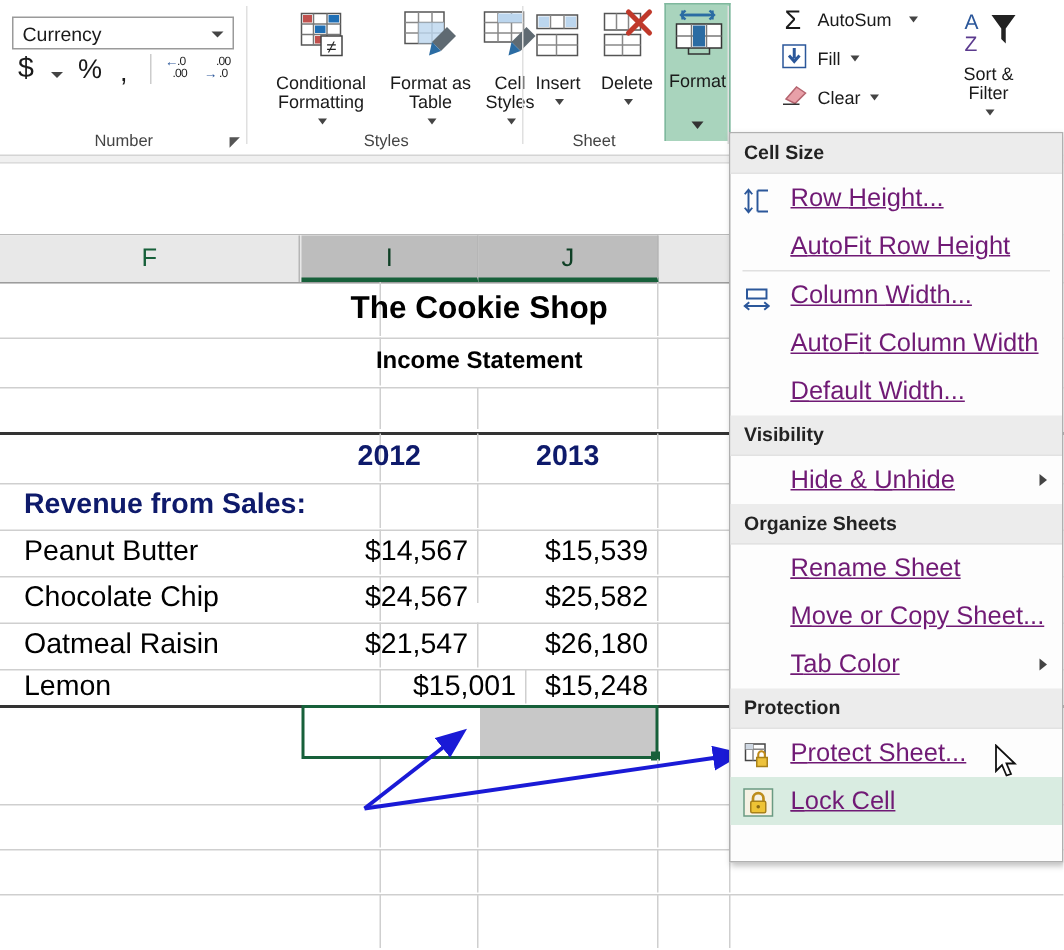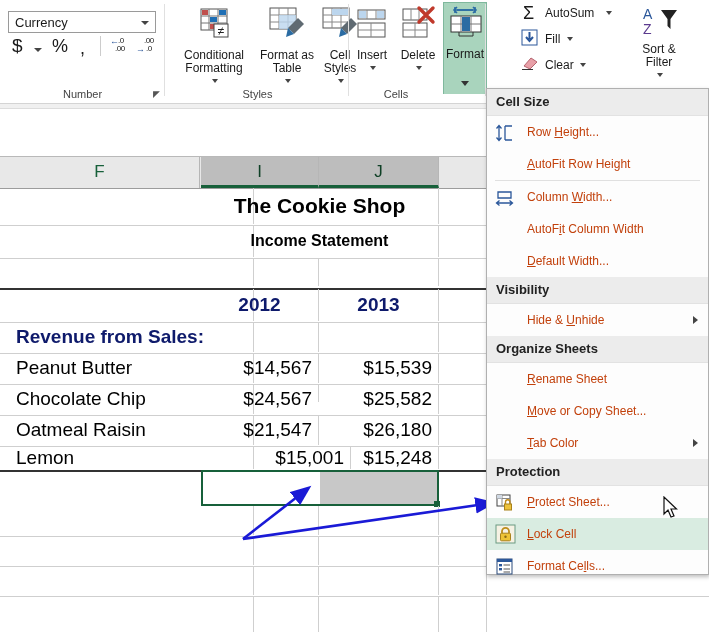--- a/index.html
+++ b/index.html
@@ -117,21 +117,21 @@
     background:#fdfdfd;border:1px solid #b0b0b0;box-sizing:border-box;
     box-shadow:1px 2px 4px rgba(0,0,0,.25);
   }
   .mhead{
     height:26px;line-height:26px;background:#ececec;
     font-size:13px;font-weight:bold;color:#222;padding-left:9px;
     border-bottom:1px solid #e2e2e2;
   }
   .mitem{
     position:relative;height:32px;line-height:32px;
-    font-size:12px;color:#c2410c;padding-left:40px;cursor:default;
+    font-size:17px;color:#701a75;padding-left:40px;cursor:default;text-decoration:underline;
   }
   .mitem.hl{background:#d9ece1;}
   .mitem .arrow{position:absolute;right:10px;top:12px;width:0;height:0;
     border-top:4px solid transparent;border-bottom:4px solid transparent;border-left:5px solid #444;}
   .mico{position:absolute;left:8px;top:6px;width:22px;height:20px;}
   .msep{height:1px;background:#e0e0e0;margin:0 8px;}
   .acc{text-decoration:underline;}
 
   #cursor{position:absolute;left:663px;top:496px;width:16px;height:24px;}
 </style>
@@ -263,21 +263,21 @@
           <line x1="7" y1="21" x2="37" y2="21" stroke="#777"></line>
           <line x1="17" y1="13" x2="17" y2="29" stroke="#777"></line>
             <line x1="27" y1="13" x2="27" y2="29" stroke="#777"></line>
           <rect x="18" y="14" width="8" height="14" fill="#2b6ca3"></rect>
           <path d="M15 29 v4 h14 v-4" fill="none" stroke="#333"></path>
         </svg>
       </div>
       <span class="bb-lbl">Format</span>
       <span class="sub-caret"></span>
     </div>
-    <div class="glabel" style="left:0;width:92px;">Cells</div>
+    <div class="glabel" style="left:0;width:92px;">Sheet</div>
     <div class="vsep" style="left:135px;"></div>
   </div>
 
   <div class="rgroup" id="grp-edit">
     <div class="smbtn" id="sb-autosum">
       <span style="position:absolute;left:-22px;top:-3px;font-size:18px;">Σ</span>
       <span>AutoSum</span>
       <span class="dncaret" style="margin-left:8px;"></span>
     </div>
     <div class="smbtn" id="sb-fill">
@@ -506,31 +506,17 @@
       <svg width="21" height="20" viewBox="0 0 21 20">
         <rect x="1" y="1" width="19" height="18" fill="#f6f2e4" stroke="#6b9a82"></rect>
         <path d="M7 9.5 v-2.2 a3.5 3.5 0 0 1 7 0 v2.2" fill="none" stroke="#bd8d1c" stroke-width="1.8"></path>
         <rect x="5.5" y="9.2" width="10" height="7.6" rx="1" fill="#eec335" stroke="#a8811a"></rect>
         <circle cx="10.5" cy="12.8" r="1.2" fill="#8a6a14"></circle>
       </svg>
     </span>
     <span><span class="acc">L</span>ock Cell</span>
   </div>
 
-  <div class="mitem">
-    <span class="mico">
-      <svg width="20" height="19" viewBox="0 0 20 19">
-        <rect x="2" y="2" width="15" height="15" fill="#fff" stroke="#2b4a7a"></rect>
-        <rect x="2" y="2" width="15" height="3" fill="#2b579a"></rect>
-        <rect x="4" y="7" width="3" height="2.4" fill="#2b579a"></rect>
-        <rect x="4" y="11" width="3" height="2.4" fill="#2b579a"></rect>
-        <line x1="8.5" y1="8" x2="15" y2="8" stroke="#555"></line>
-        <line x1="8.5" y1="12" x2="15" y2="12" stroke="#555"></line>
-        <line x1="8.5" y1="15" x2="15" y2="15" stroke="#555"></line>
-      </svg>
-    </span>
-    <span>Format Ce<span class="acc">l</span>ls...</span>
-  </div>
 </div>
 
 <svg id="cursor" viewBox="0 0 16 24">
   <path d="M1,1 L1,18 L5,14 L8,21 L11,20 L8,13 L13.5,13 Z" fill="#fff" stroke="#111" stroke-width="1.2"></path>
 </svg>
 
 </body></html>

